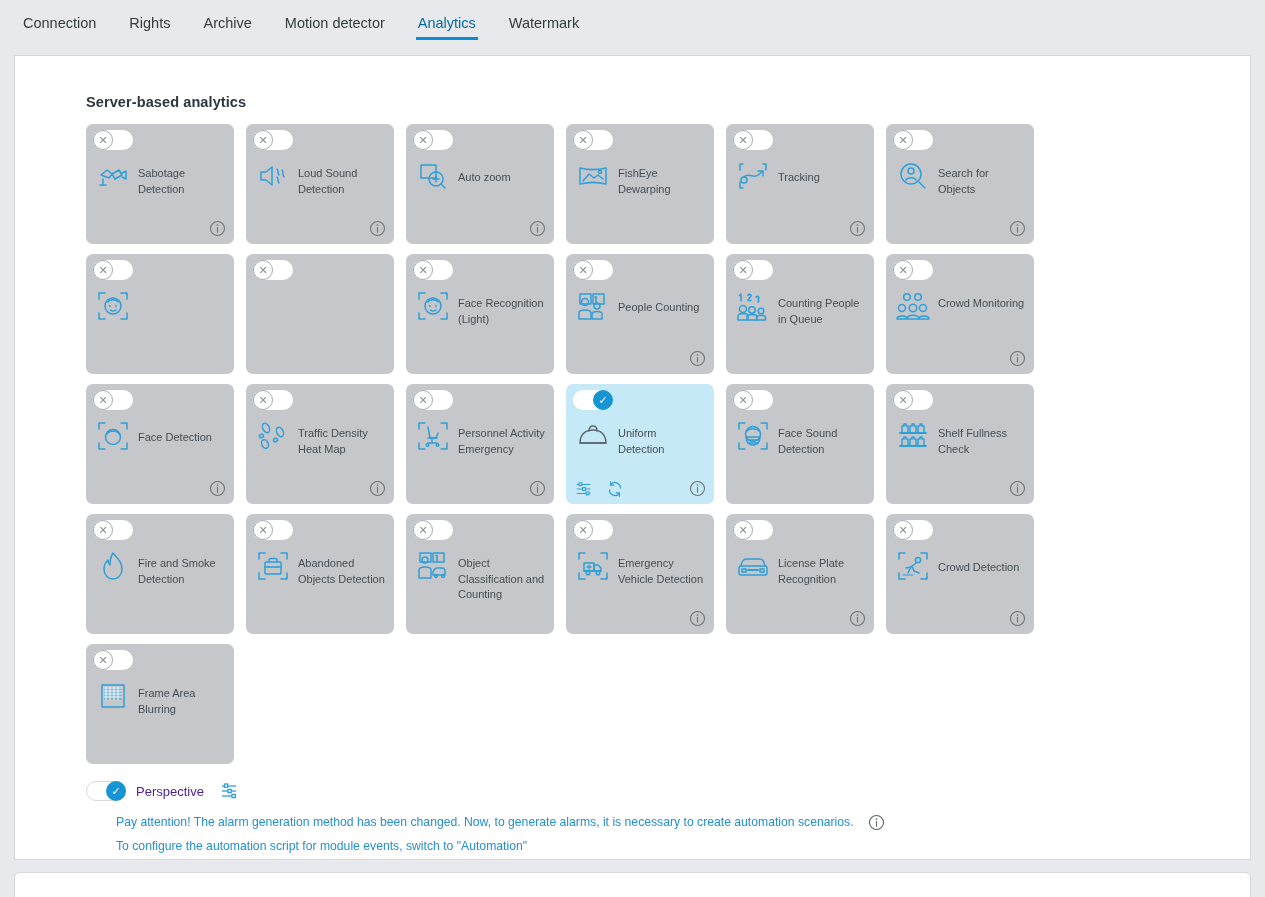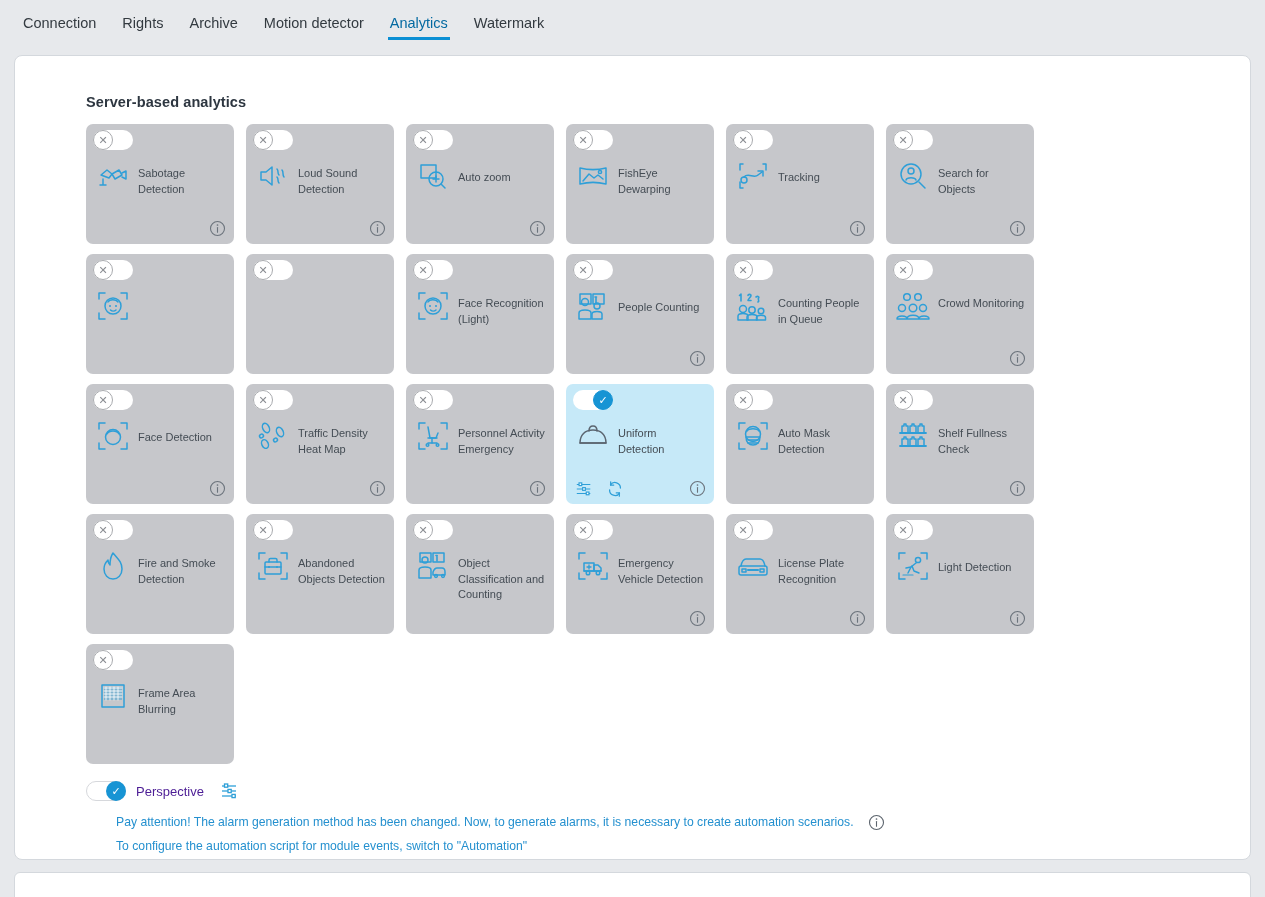--- a/index.html
+++ b/index.html
@@ -10,21 +10,21 @@
     font-family: "Liberation Sans", sans-serif;
     -webkit-font-smoothing: antialiased;
   }
 
   
   .tabbar {
     height: 50px;
     display: flex;
     align-items: flex-start;
     padding: 14px 0 0 14px;
-    gap: 8px;
+    gap: 15px;
   }
   .tab {
     font-size: 14.5px;
     color: #333a40;
     padding: 0 9px 8px 9px;
     cursor: pointer;
     position: relative;
     line-height: 18px;
     white-space: nowrap;
   }
@@ -37,21 +37,21 @@
     background: #0b8fd4;
   }
 
   
   .panel {
     position: absolute;
     left: 14px; top: 55px;
     width: 1237px; height: 805px;
     background: #ffffff;
     border: 1px solid #d4d8dd;
-    border-radius: 8px;
+    border-radius: 0;
   }
   .panel-lower {
     position: absolute;
     left: 14px; top: 872px;
     width: 1237px; height: 40px;
     background: #ffffff;
     border: 1px solid #d4d8dd;
     border-radius: 6px;
   }
 
@@ -586,21 +586,21 @@
           <div class="card-body">
             <div class="card-icon">
               <svg width="34" height="34" viewBox="0 0 34 34" fill="none" stroke="currentColor" stroke-width="1.5" stroke-linecap="round" stroke-linejoin="round">
                 <path d="M3 10V4h6M31 10V4h-6M3 24v6h6M31 24v6h-6"></path>
                 <circle cx="17" cy="15" r="7.5"></circle>
                 <path d="M11 12c2-3 10-3 12 0"></path>
                 <path d="M10 18h14c0 5-3 8-7 8s-7-3-7-8z"></path>
                 <path d="M12 21h10M12 24h10"></path>
               </svg>
             </div>
-            <div class="card-label">Auto Mask Detection</div>
+            <div class="card-label">Face Sound Detection</div>
           </div>
         </div>
         <div class="card">
           <div class="toggle">
             <div class="knob">✕</div>
           </div>
           <div class="card-body">
             <div class="card-icon">
               <svg width="34" height="34" viewBox="0 0 34 34" fill="none" stroke="currentColor" stroke-width="1.5" stroke-linecap="round" stroke-linejoin="round">
                 <path d="M4 14h26M4 27h26" stroke-width="1.8"></path>
@@ -729,21 +729,21 @@
             <div class="card-icon">
               <svg width="34" height="34" viewBox="0 0 34 34" fill="none" stroke="currentColor" stroke-width="1.5" stroke-linecap="round" stroke-linejoin="round">
                 <path d="M3 10V4h6M31 10V4h-6M3 24v6h6M31 24v6h-6"></path>
                 <circle cx="22" cy="11" r="2.6"></circle>
                 <path d="M20 14l-5 4-5 1"></path>
                 <path d="M16 17l2 5 5 2"></path>
                 <path d="M15 18l-3 6"></path>
                 <path d="M7 26h10" stroke-width="1.2"></path>
               </svg>
             </div>
-            <div class="card-label oneline">Light Detection</div>
+            <div class="card-label oneline">Crowd Detection</div>
           </div>
           <div class="info-icon">
             <svg width="17" height="17" viewBox="0 0 17 17" fill="none" stroke="currentColor" stroke-width="1.1">
               <circle cx="8.5" cy="8.5" r="7"></circle>
               <circle cx="8.5" cy="5" r="0.85" fill="currentColor" stroke="none"></circle>
               <path d="M8.5 7.6v4.6" stroke-linecap="round"></path>
             </svg>
           </div>
         </div>
       </div>

